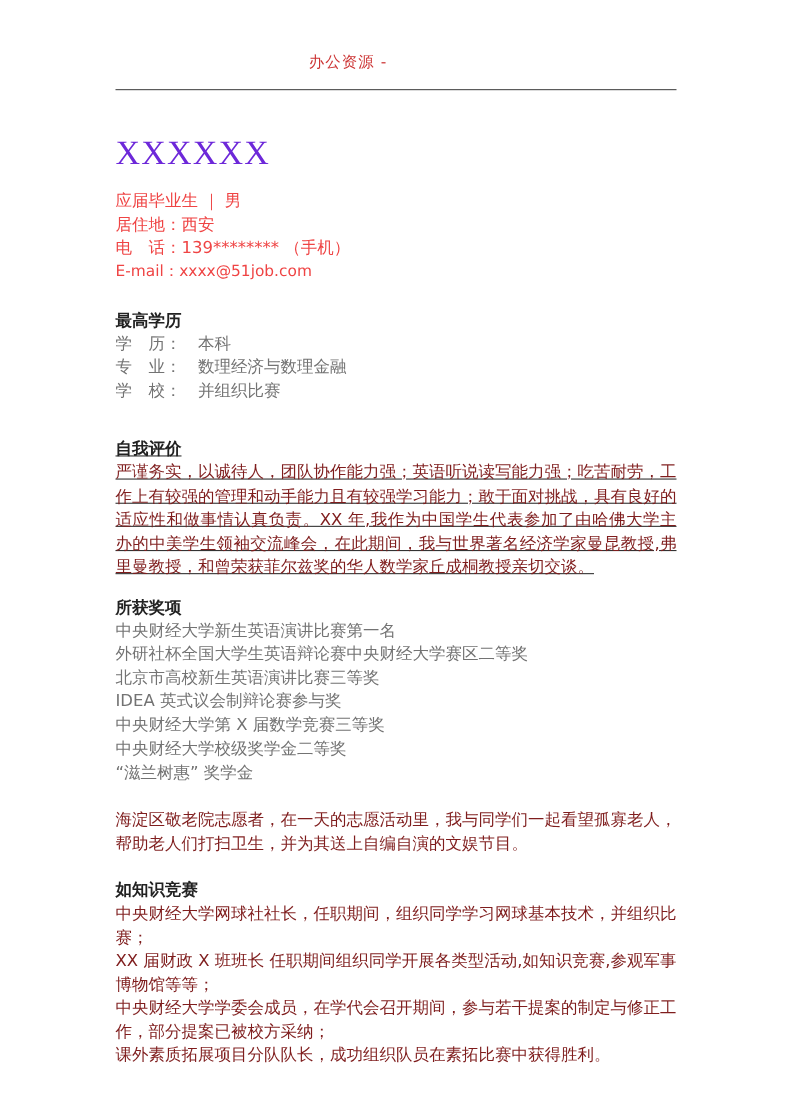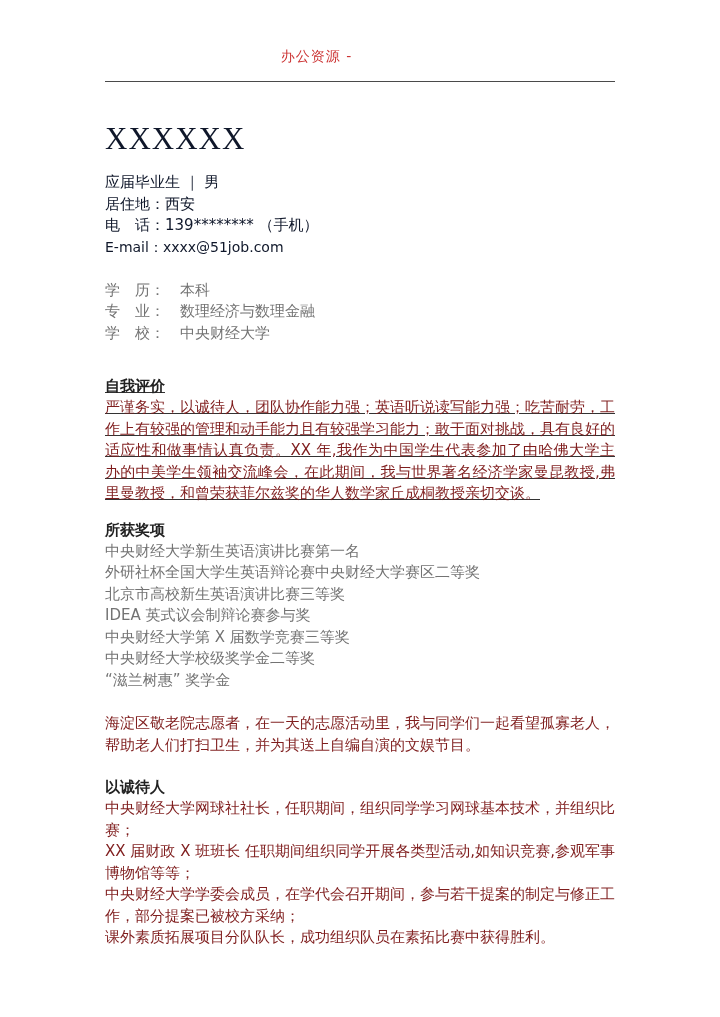--- a/index.html
+++ b/index.html
@@ -28,28 +28,28 @@
   .content {
     width: 510px;
     margin-left: 105px;
   }
   .name {
     margin-top: 40px;
     font-family: "Liberation Serif", "DejaVu Serif", serif;
     font-weight: normal;
     font-size: 31px;
     line-height: 34px;
-    color: #0f172a;
+    color: #6d28d9;
     letter-spacing: 1px;
   }
   .contact { margin-top: 16px; }
   .contact-line {
     font-size: 15px;
     line-height: 21.5px;
-    color: #0f172a;
+    color: #ef4444;
   }
   .contact-line.email { font-size: 14px; line-height: 21px; }
   .sec h2 {
     font-size: 15px;
     line-height: 22px;
     font-weight: bold;
     color: #222222;
   }
   .sec .line {
     font-size: 15px;
@@ -82,23 +82,24 @@
     <h1 class="name">XXXXXX</h1>
 
     <div class="contact">
       <div class="contact-line">应届毕业生 ｜ 男</div>
       <div class="contact-line">居住地：西安</div>
       <div class="contact-line">电　话：139******** （手机）</div>
       <div class="contact-line email">E-mail：xxxx@51job.com</div>
     </div>
 
     <section class="sec sec-edu">
+      <h2>最高学历</h2>
       <div class="line">学　历：　本科</div>
       <div class="line">专　业：　数理经济与数理金融</div>
-      <div class="line">学　校：　中央财经大学</div>
+      <div class="line">学　校：　并组织比赛</div>
     </section>
 
     <section class="sec sec-self">
       <h2>自我评价</h2>
       <p class="para">严谨务实，以诚待人，团队协作能力强；英语听说读写能力强；吃苦耐劳，工作上有较强的管理和动手能力且有较强学习能力；敢于面对挑战，具有良好的适应性和做事情认真负责。XX 年,我作为中国学生代表参加了由哈佛大学主办的中美学生领袖交流峰会，在此期间，我与世界著名经济学家曼昆教授,弗里曼教授，和曾荣获菲尔兹奖的华人数学家丘成桐教授亲切交谈。</p>
     </section>
 
     <section class="sec sec-awards">
       <h2>所获奖项</h2>
       <div class="line">中央财经大学新生英语演讲比赛第一名</div>
@@ -108,21 +109,21 @@
       <div class="line">中央财经大学第 X 届数学竞赛三等奖</div>
       <div class="line">中央财经大学校级奖学金二等奖</div>
       <div class="line">“滋兰树惠” 奖学金</div>
     </section>
 
     <section class="sec sec-social">
       <p class="para">海淀区敬老院志愿者，在一天的志愿活动里，我与同学们一起看望孤寡老人，帮助老人们打扫卫生，并为其送上自编自演的文娱节目。</p>
     </section>
 
     <section class="sec sec-campus">
-      <h2>以诚待人</h2>
+      <h2>如知识竞赛</h2>
       <p class="para">中央财经大学网球社社长，任职期间，组织同学学习网球基本技术，并组织比赛；</p>
       <p class="para">XX 届财政 X 班班长  任职期间组织同学开展各类型活动,如知识竞赛,参观军事博物馆等等；</p>
       <p class="para">中央财经大学学委会成员，在学代会召开期间，参与若干提案的制定与修正工作，部分提案已被校方采纳；</p>
       <p class="para">课外素质拓展项目分队队长，成功组织队员在素拓比赛中获得胜利。</p>
     </section>
 
   </div>
 </div>
 
 </body></html>

